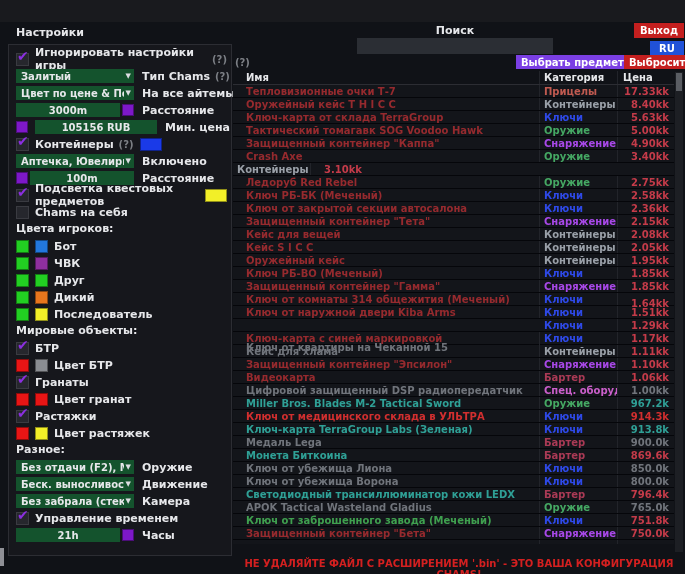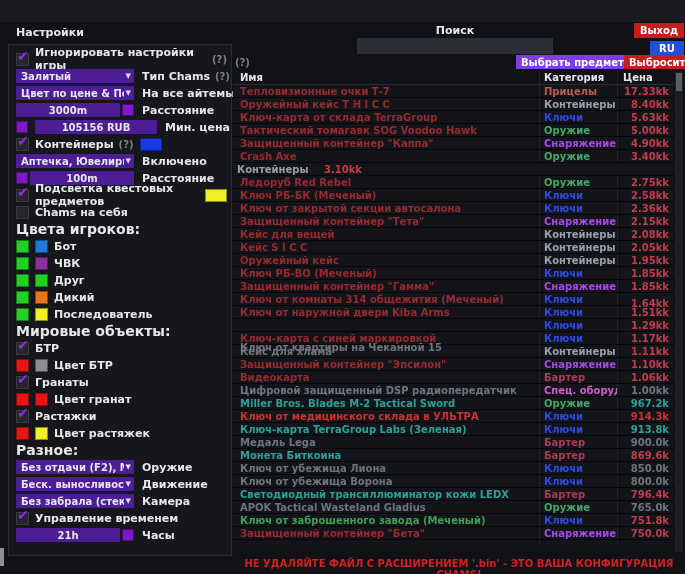--- a/index.html
+++ b/index.html
@@ -12,24 +12,24 @@
     position:relative;
     font-size:11px;
   }
   .titlebar { position:absolute; top:0; left:0; width:685px; height:22px; background:#191a1e; }
 
   
   .sidebar { position:absolute; left:8px; top:26px; width:224px; }
   .sb-title { height:16px; padding-left:8px; font-size:11px; }
   .panel { margin-top:2px; border:1px solid #2c2d33; background:#16171c; padding:7px 4px 6px 7px; height:512px; }
   .row { display:flex; align-items:center; height:14px; margin-bottom:3px; }
-  .sec-title { height:14px; line-height:14px; margin:2px 0 3px 0; font-size:14px; }
+  .sec-title { height:14px; line-height:14px; margin:2px 0 3px 0; font-size:11px; }
   .chk { width:13px; height:13px; background:#26272d; border:1px solid #3a3b41; margin-right:6px; position:relative; flex:none; }
   .chk .mark { position:absolute; left:0px; top:-5px; font-size:14px; line-height:14px; }
-  .ctl { background:#4c1d95; height:14px; display:flex; align-items:center; flex:none; }
+  .ctl { background:#14532d; height:14px; display:flex; align-items:center; flex:none; }
   .select { width:118px; padding:0 3px 0 5px; justify-content:space-between; }
   .select .val { overflow:hidden; white-space:nowrap; font-size:10px; }
   .select .arr { font-size:7px; color:#dddde2; margin-left:2px; }
   .input { justify-content:center; font-size:10px; }
   .sw { width:12px; height:12px; flex:none; border:1px solid rgba(0,0,0,.4); }
   .lbl { margin-left:8px; white-space:nowrap; font-size:11px; }
   .help { color:#7c7f85; margin-left:5px; font-size:10px; }
   .pc-row { display:flex; align-items:center; height:14px; margin-bottom:3px; }
   .pc-sw { width:13px; height:13px; margin-right:6px; border:1px solid rgba(0,0,0,.4); flex:none; }
 
@@ -43,21 +43,21 @@
   .loot-title { font-size:11px; }
   .kappa-btn { position:absolute; top:55px; left:516px; height:14px; padding:0 5px; background:#7b3fe4; }
   .discard-btn { position:absolute; top:55px; left:624px; height:14px; padding:0 5px; background:#c41f1f; }
 
   
   .table { position:absolute; left:233px; top:71px; width:441px; height:473px; overflow:hidden; background:#101217; }
   .thead { display:flex; height:14px; align-items:center; border-bottom:1px solid #2c2d33; }
   .thead .cell { color:#e6e7ea; }
   .trow { display:flex; height:13px; align-items:center; background:#13151a; border-bottom:1px solid #05060a; }
   .cell { height:100%; display:flex; align-items:center; overflow:hidden; white-space:nowrap; font-size:10px; }
-  .cell.name { width:307px; padding-left:7px; border-right:1px solid #22242a; }
+  .cell.name { width:307px; padding-left:13px; border-right:1px solid #22242a; }
   .cell.cat { width:78px; padding-left:4px; border-right:1px solid #22242a; }
   .cell.price { width:55px; justify-content:flex-end; padding-right:4px; }
   .scrollbar { position:absolute; left:675px; top:72px; width:8px; height:480px; background:#1d1f24; }
   .thumb { position:absolute; left:1px; top:1px; width:6px; height:18px; background:#5a5d63; }
 
   .footer-warning { position:absolute; top:558px; left:233px; width:452px; text-align:center; color:#d42020; font-size:10px; }
   .edge-tab { position:absolute; left:0; top:548px; width:4px; height:18px; background:#8f9096; }
 </style>
 </head>
 <body>

